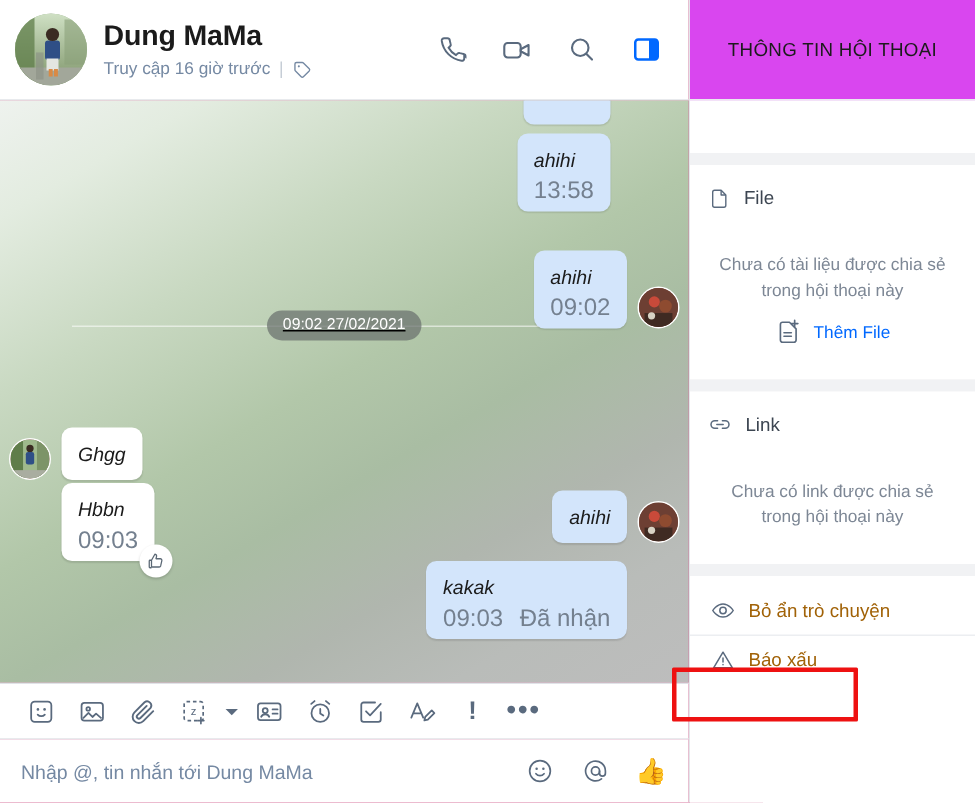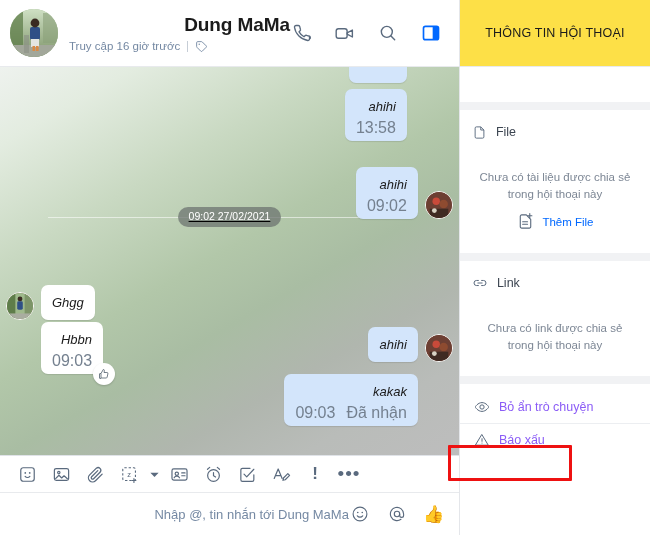--- a/index.html
+++ b/index.html
@@ -18,21 +18,20 @@
   }
 
   
   .chat-col {
     width: 508px;
     height: 535px;
     display: flex;
     flex-direction: column;
     background: #be185d;
     border-right: 1px solid #e4e6ea;
-    text-align: right;
   }
 
   
   .chat-header {
     height: 67px;
     flex: 0 0 67px;
     display: flex;
     align-items: center;
     padding: 0 12px 0 10px;
     background: #fff;
@@ -242,21 +241,21 @@
   .info-col {
     width: 210px;
     height: 535px;
     background: #f4f5f7;
     display: flex;
     flex-direction: column;
   }
   .info-header {
     height: 67px;
     flex: 0 0 67px;
-    background: #fde047;
+    background: #d946ef;
     display: flex;
     align-items: center;
     justify-content: center;
     border-bottom: 1px solid #e8eaed;
   }
   .info-title {
     font-size: 12.5px;
     color: #1b1b1b;
     letter-spacing: 0.2px;
   }
@@ -308,21 +307,21 @@
     flex: 1 1 auto;
     padding-top: 7px;
   }
   .action-row {
     display: flex;
     align-items: center;
     gap: 9px;
     height: 32px;
     padding: 0 14px;
     font-size: 12.5px;
-    color: #8b5cf6;
+    color: #a16207;
     cursor: pointer;
     position: relative;
   }
   .action-row .ico { color: #5a6a7e; display: flex; }
   .action-row.separated { border-top: 1px solid #eceef1; }
 
   
   .redbox {
     position: absolute;
     left: 448px;

